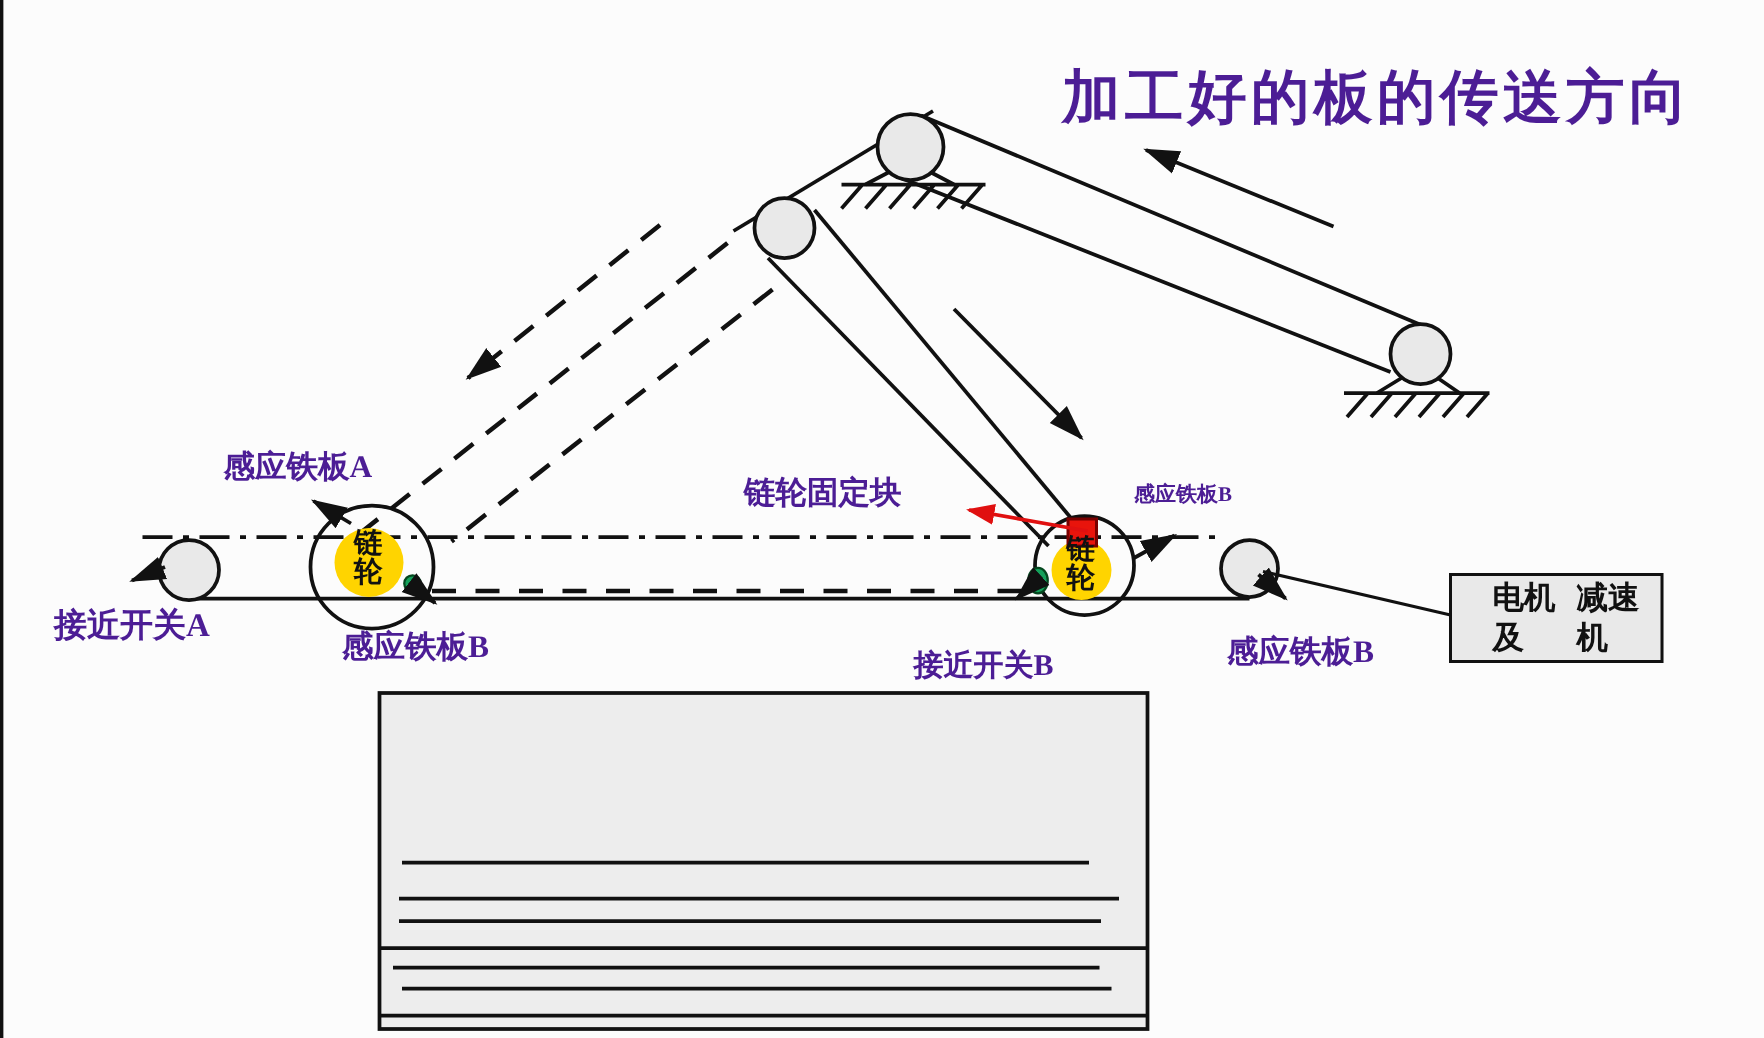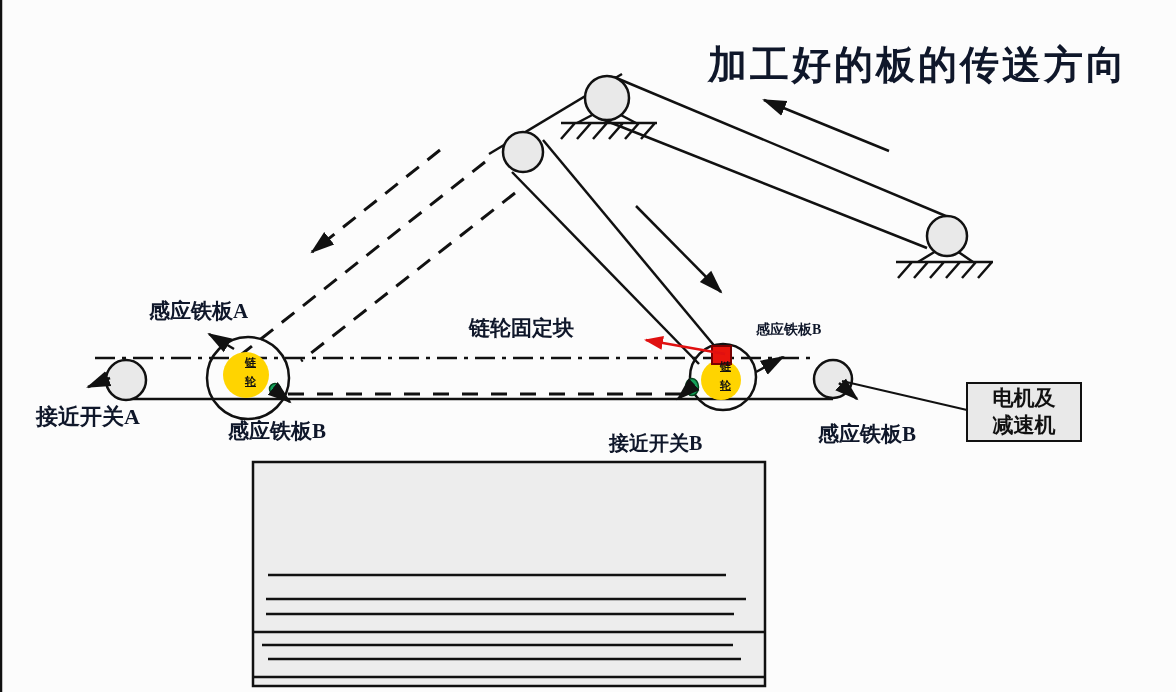--- a/index.html
+++ b/index.html
@@ -3,43 +3,43 @@
 <meta charset="utf-8">
 <style>
   html,body{margin:0;padding:0;background:#fff;}
   .canvas{
     position:relative;width:1176px;height:692px;overflow:hidden;
     background:#fcfcfc;
     font-family:"Liberation Serif", serif;
     color:#111;
   }
   .diagram-svg{position:absolute;left:0;top:0;}
-  .lbl{position:absolute;white-space:nowrap;color:#0f172a;}
+  .lbl{position:absolute;white-space:nowrap;color:#4c1d95;}
   .title{
     left:708px;top:38px;font-size:39px;font-weight:700;letter-spacing:3px;
   }
   .lbl-plate-a{left:149px;top:297px;font-size:21px;font-weight:600;text-align:center;}
   .lbl-wheel-a{left:36px;top:402px;font-size:22px;font-weight:600;}
   .lbl-switch-a{left:228px;top:417px;font-size:21px;font-weight:600;}
-  .lbl-block{left:469px;top:314px;font-size:21px;font-weight:600;}
+  .lbl-block{left:496px;top:314px;font-size:21px;font-weight:600;}
   .lbl-switch-b{left:609px;top:430px;font-size:20px;font-weight:600;}
   .lbl-plate-b{left:756px;top:321px;font-size:14px;font-weight:700;}
   .lbl-wheel-b{left:818px;top:420px;font-size:21px;font-weight:600;}
   .lbl-stack{left:421px;top:505px;font-size:22px;font-weight:600;letter-spacing:5px;}
   .sprocket-txt{
-    position:absolute;width:20px;font-size:11px;line-height:19px;
-    font-weight:700;text-align:right;word-break:break-all;white-space:normal;text-decoration:underline;
+    position:absolute;width:20px;font-size:19px;line-height:19px;
+    font-weight:700;text-align:left;word-break:break-all;white-space:normal;
   }
   .sprocket-txt.a{left:236px;top:353px;}
   .sprocket-txt.b{left:711px;top:357px;}
   .motor-box{
     position:absolute;left:966px;top:382px;width:112px;height:56px;
     background:#e9e9e9;border:2px solid #111;
-    display:flex;flex-direction:column;justify-content:center;align-items:center;
-    font-size:21px;line-height:27px;font-weight:600;
+    display:flex;flex-direction:row;justify-content:center;align-items:center;
+    font-size:21px;line-height:27px;font-weight:600;padding-left:27px;
   }
 </style>
 </head>
 <body>
 
 <div class="canvas">
 
   <svg class="diagram-svg" width="1176" height="692" viewBox="0 0 1176 692">
     <defs>
       <marker id="mBlack" markerUnits="userSpaceOnUse" markerWidth="26" markerHeight="18" refX="22" refY="9" orient="auto">

